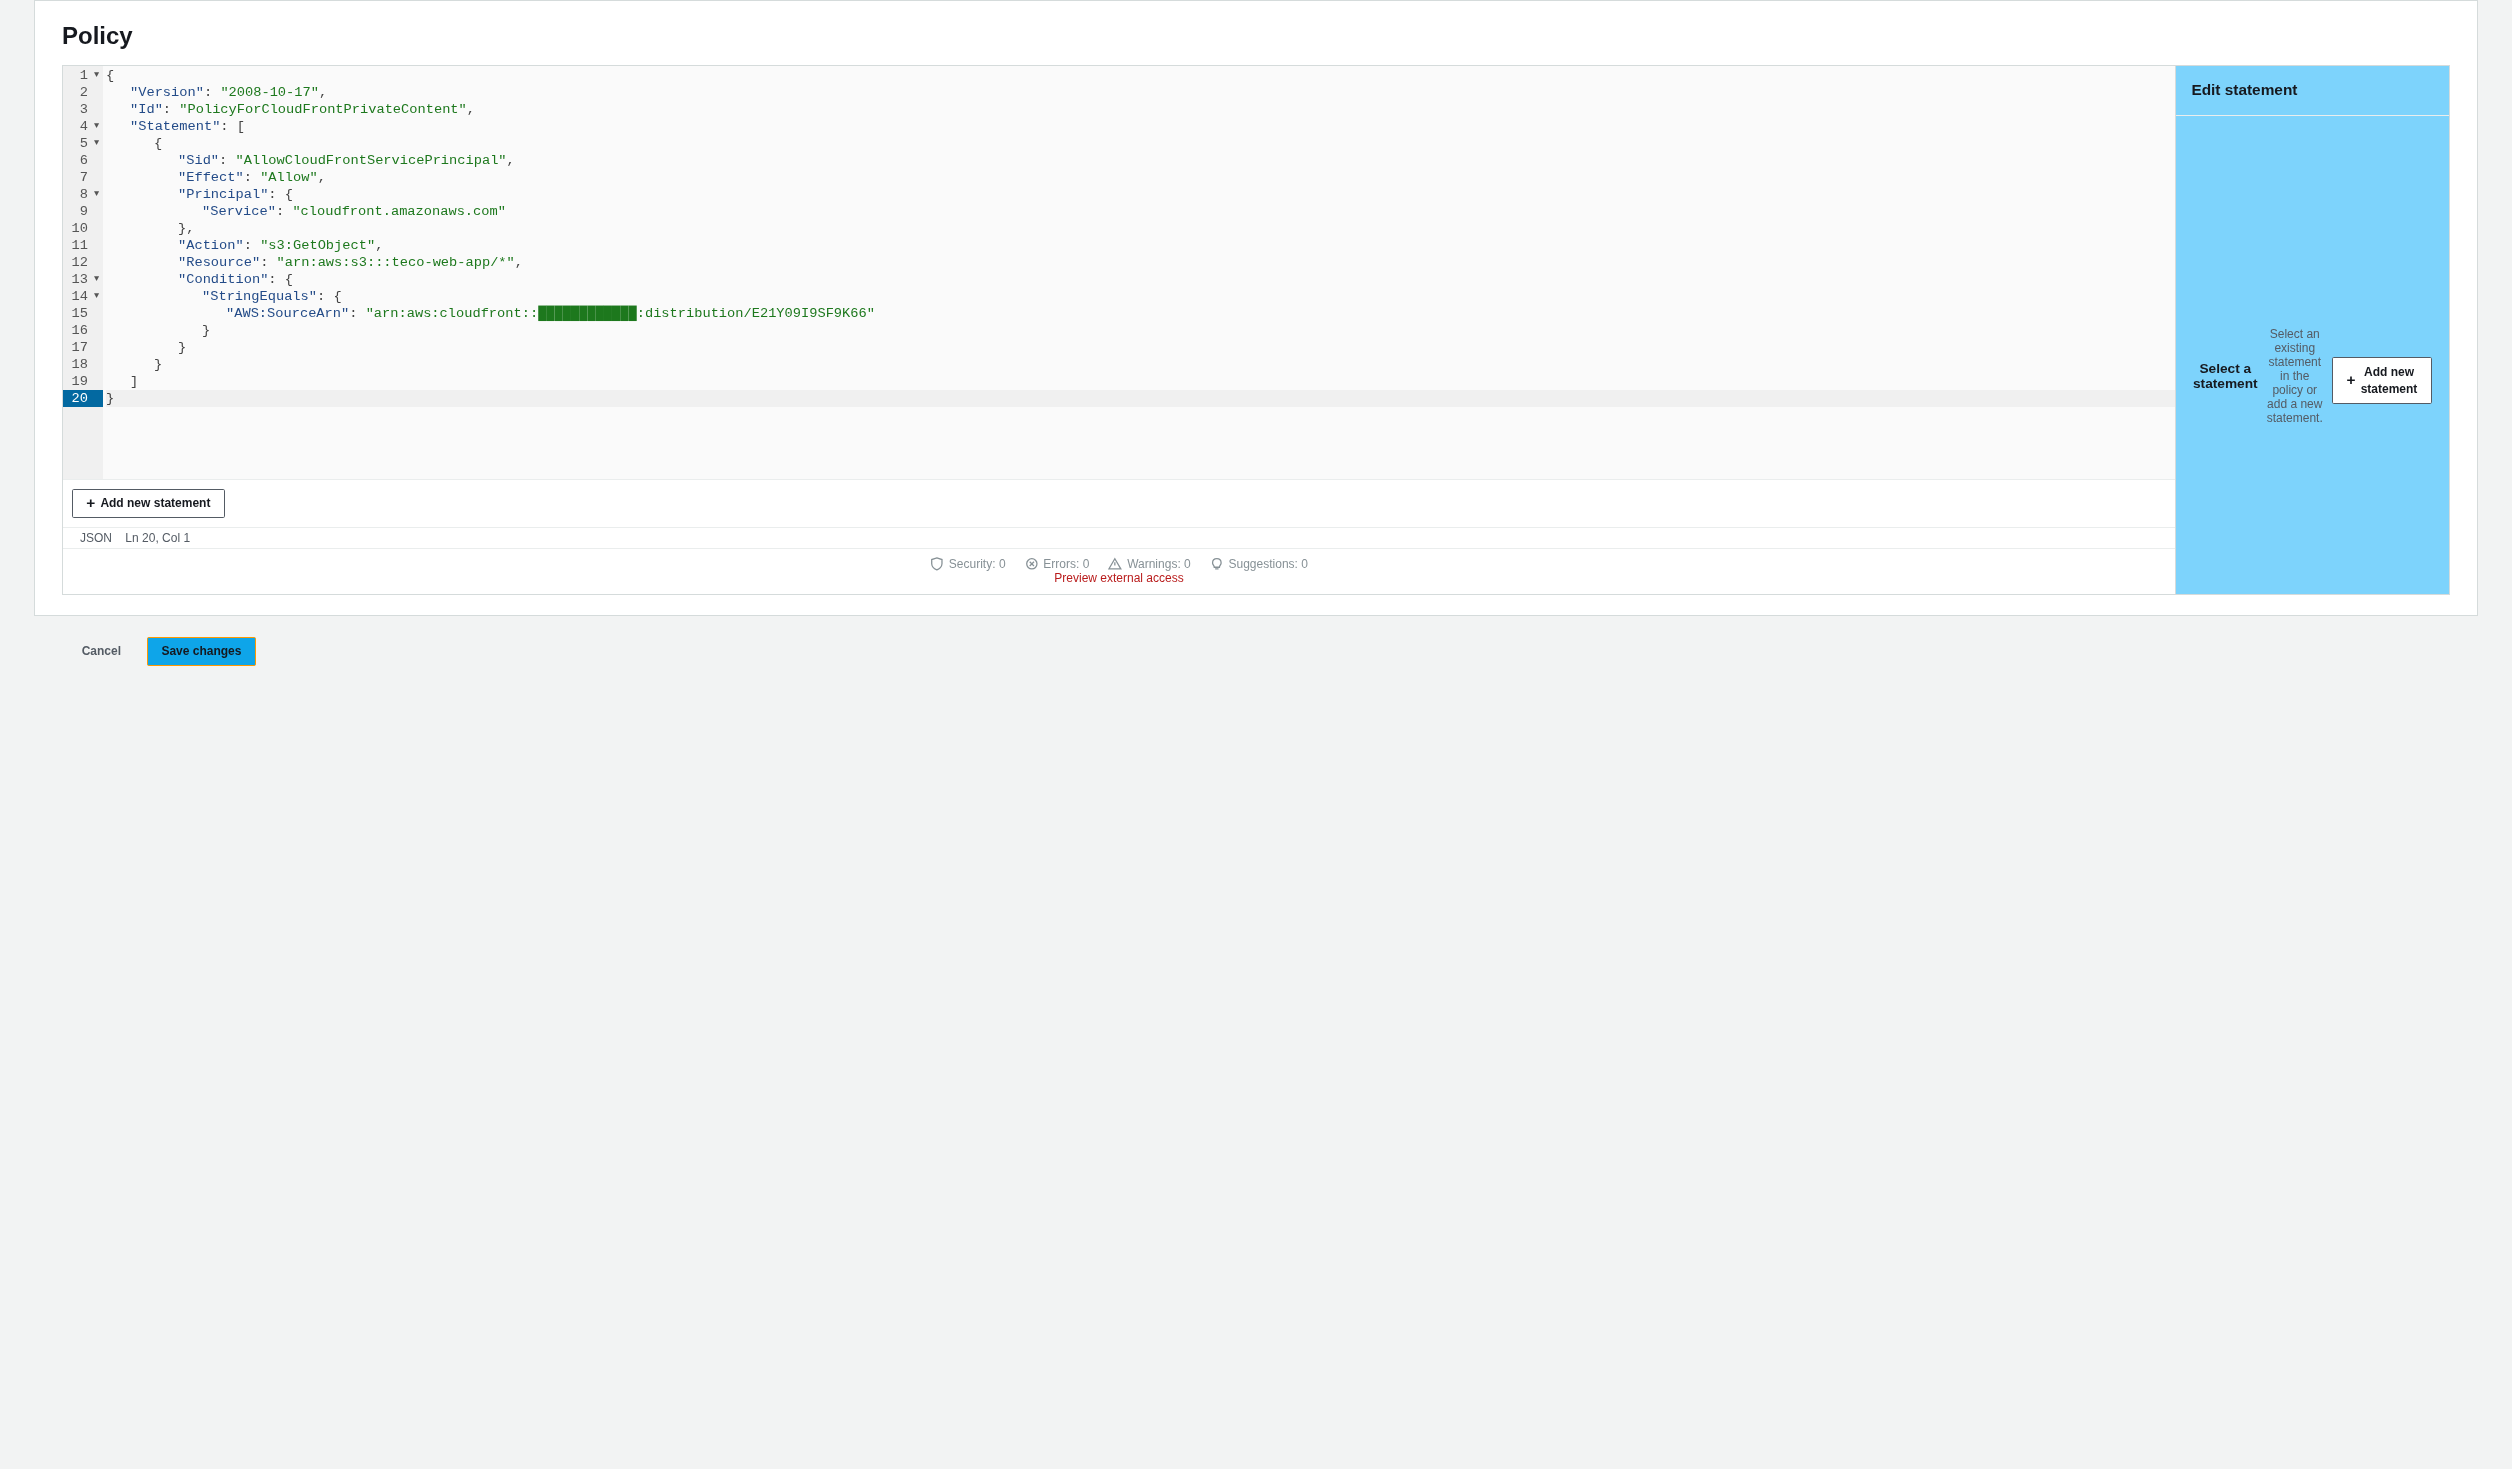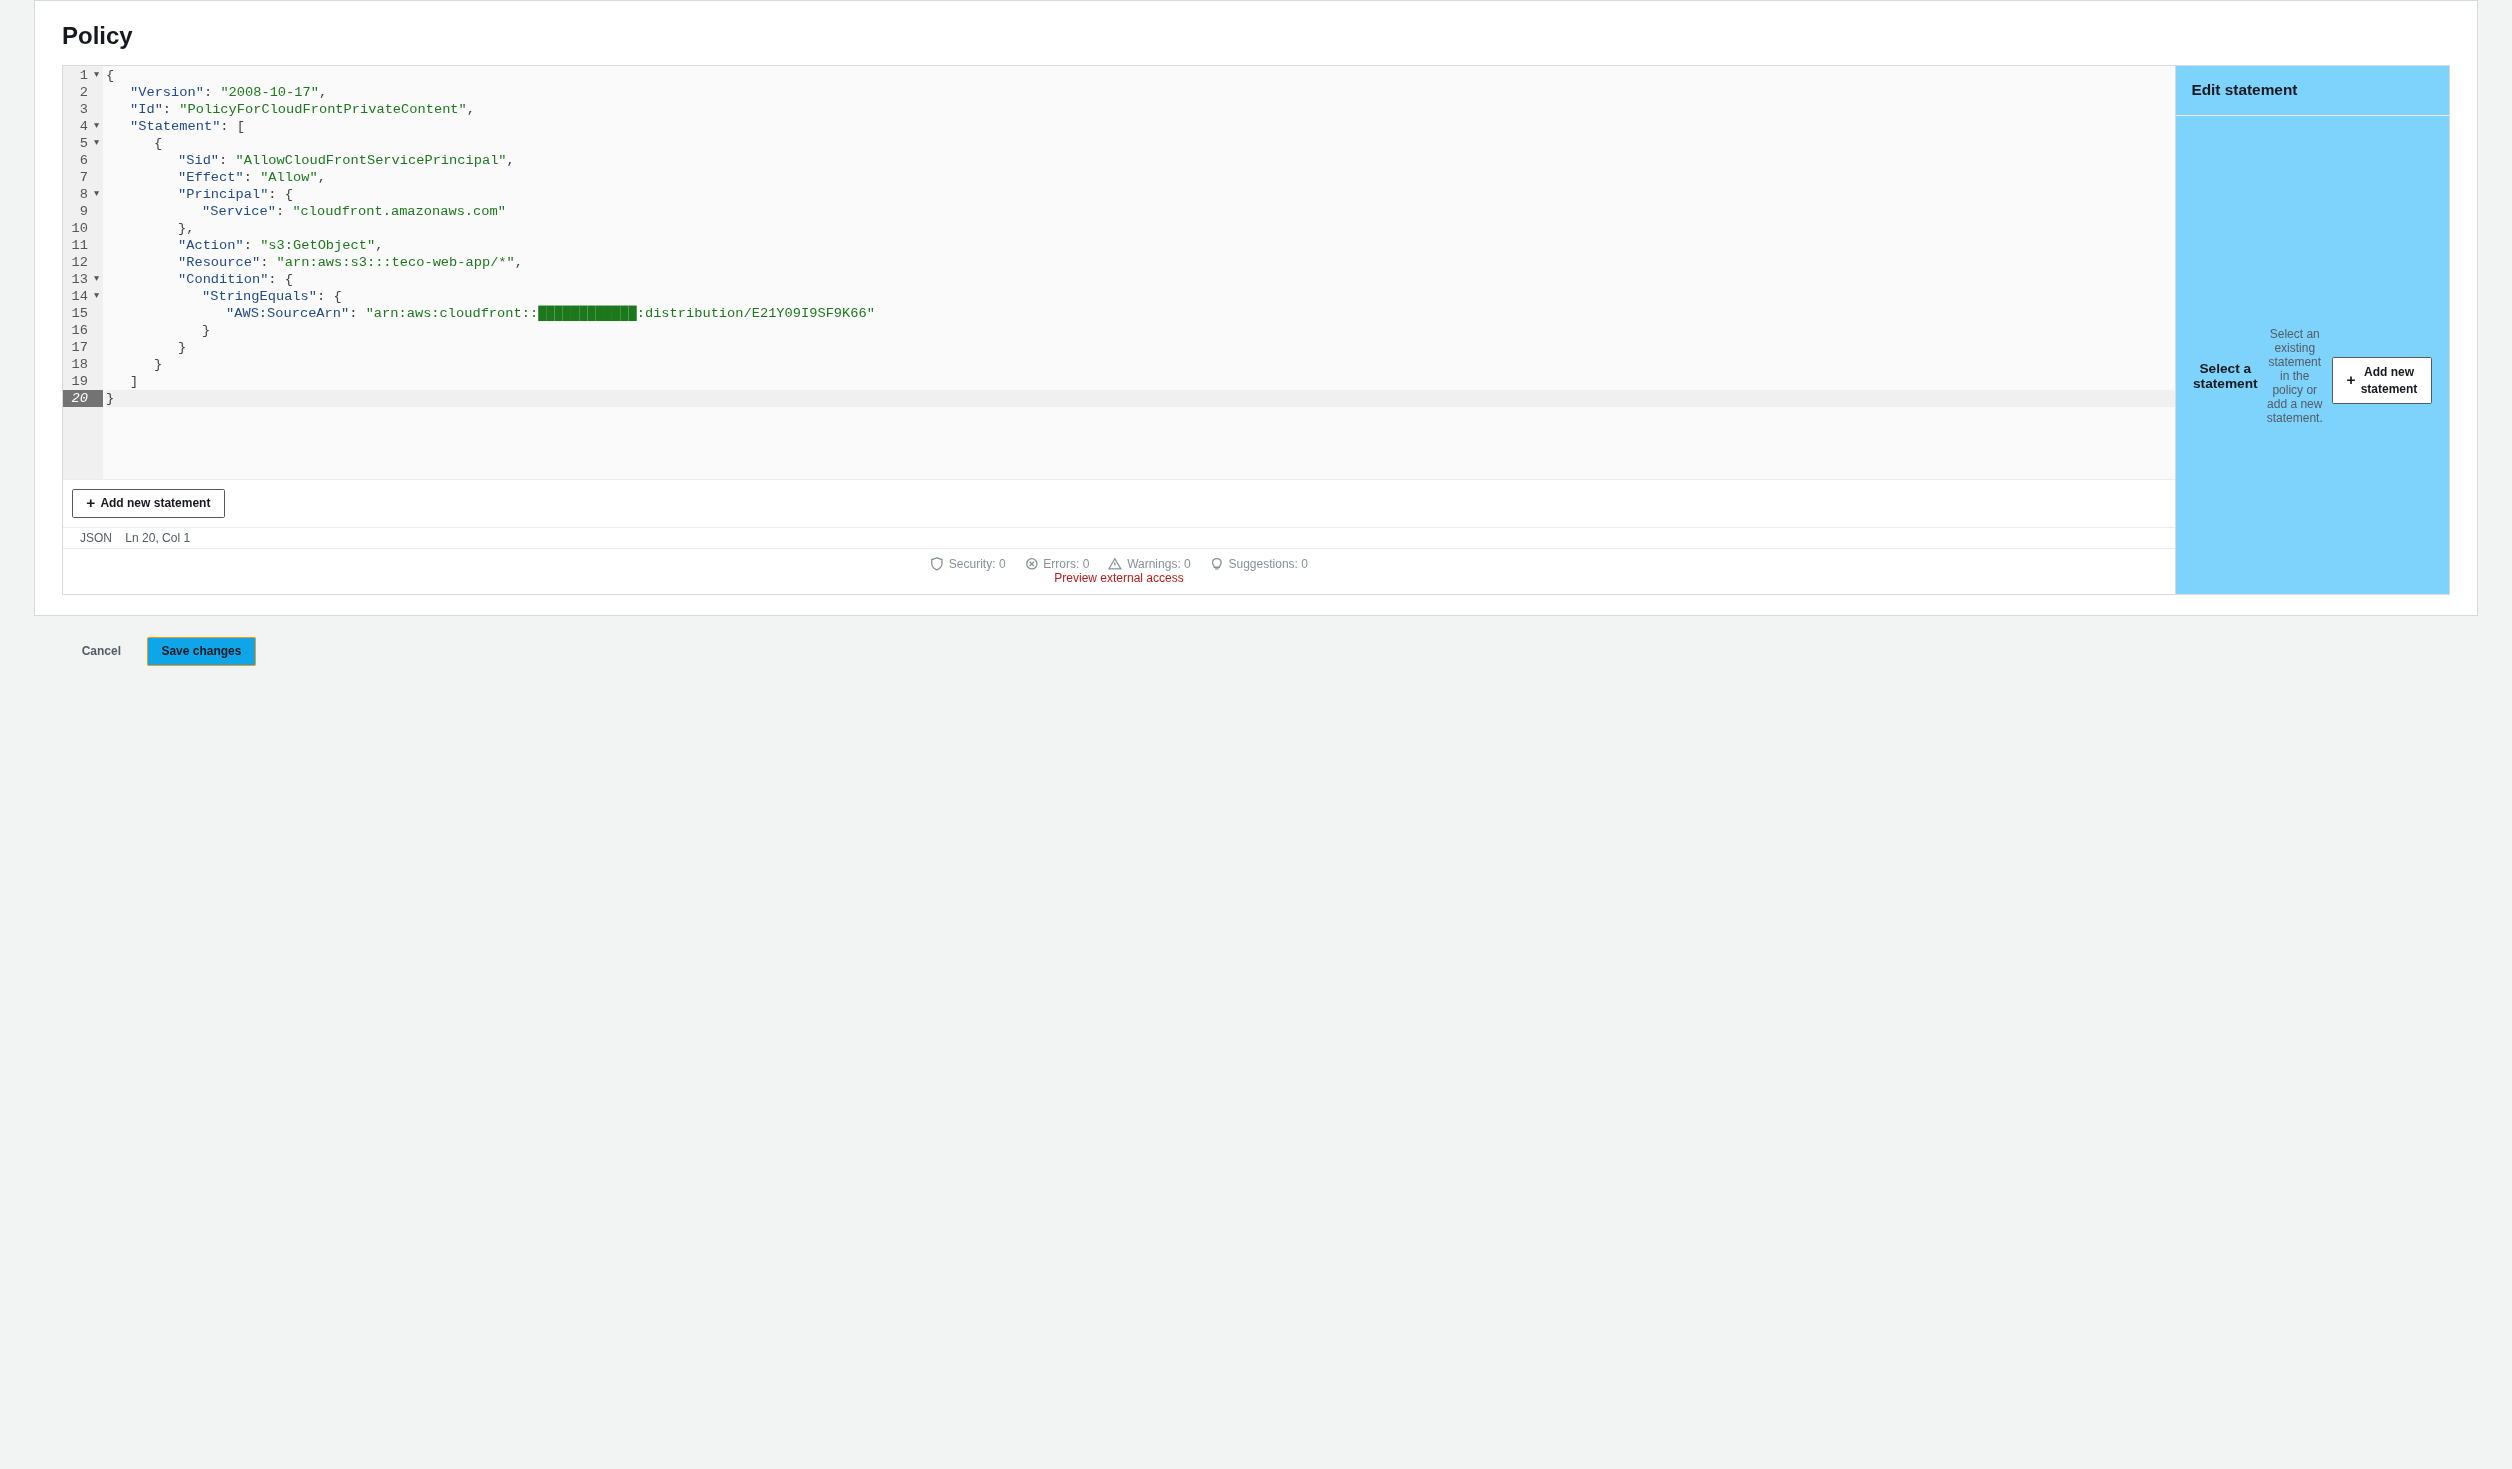--- a/index.html
+++ b/index.html
@@ -52,23 +52,22 @@
     }
     .gutter .gline {
       display: flex;
       align-items: center;
       justify-content: flex-end;
       height: 17px;
       padding: 0 3.4px 0 8.6px;
       position: relative;
     }
     .gutter .gline.current {
-      background: #737373;
+      background: #0369a1;
       color: #fff;
-      font-style: italic;
     }
     .gutter .fold {
       display:inline-block;
       width:8.6px;
       margin-left:2.6px;
       color:#555;
       font-size:8.6px;
       line-height:17px;
     }
     .gutter .nofold { display:inline-block; width:8.6px; margin-left:2.6px; }

